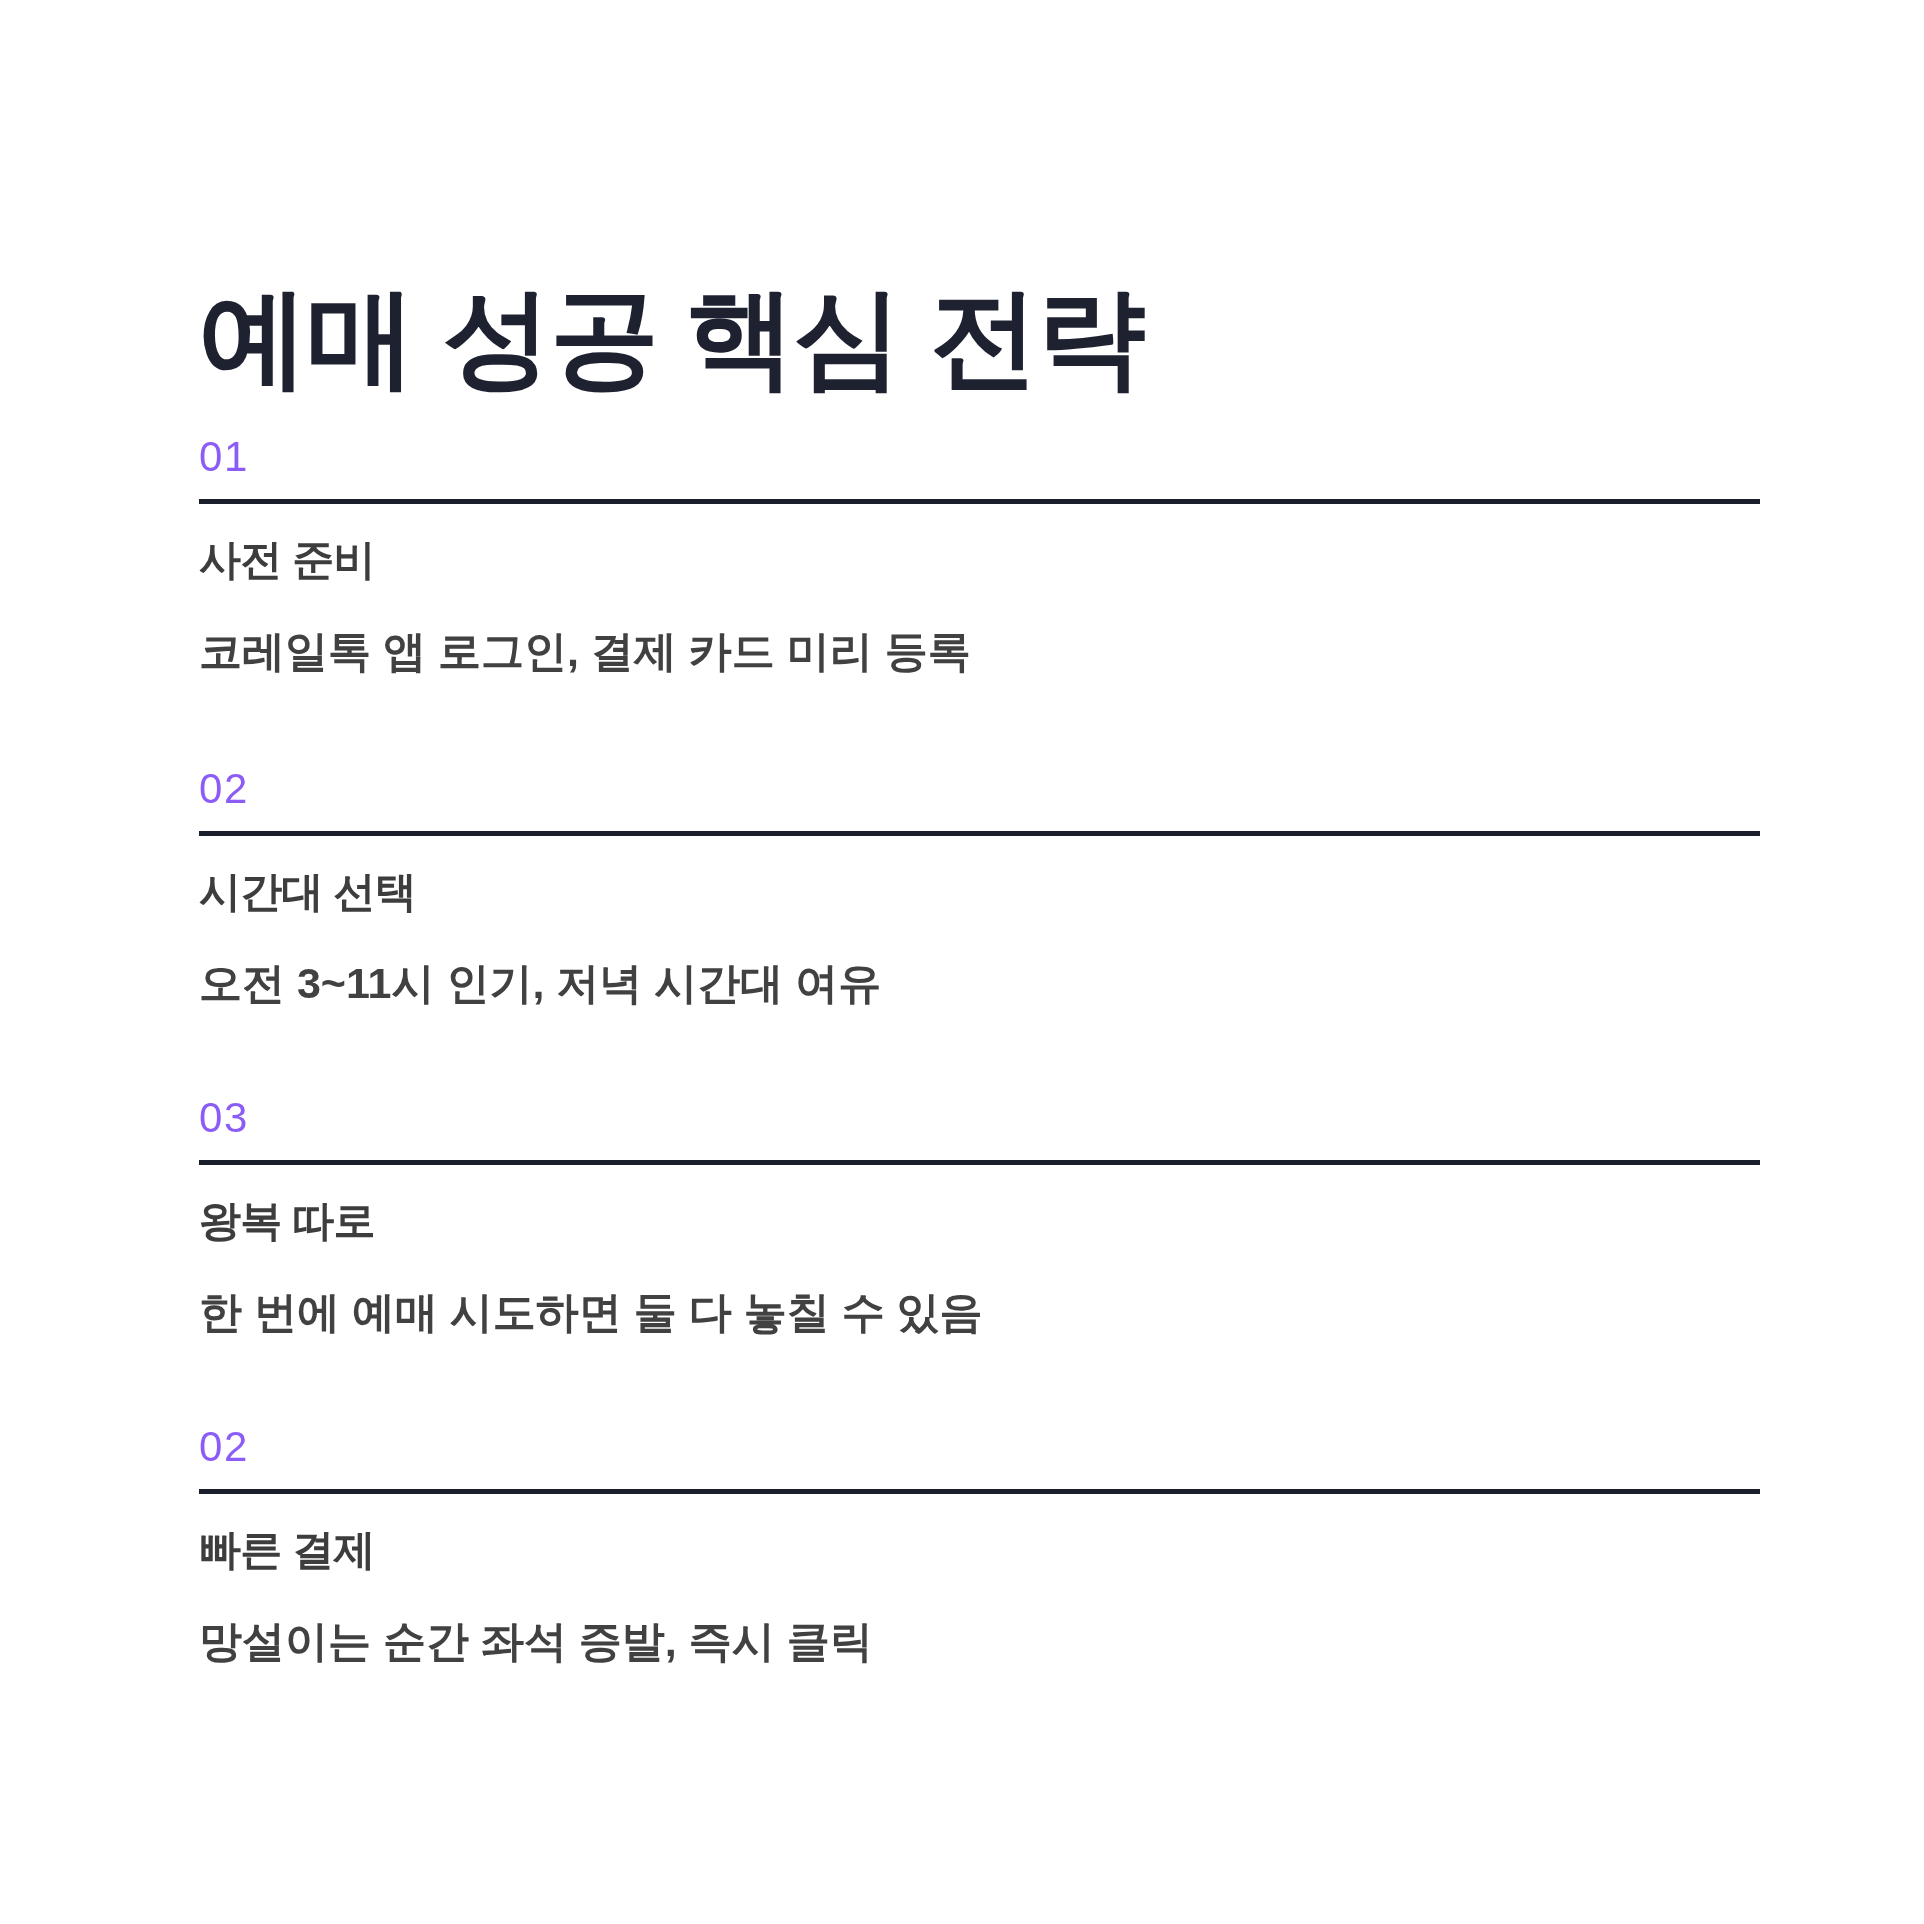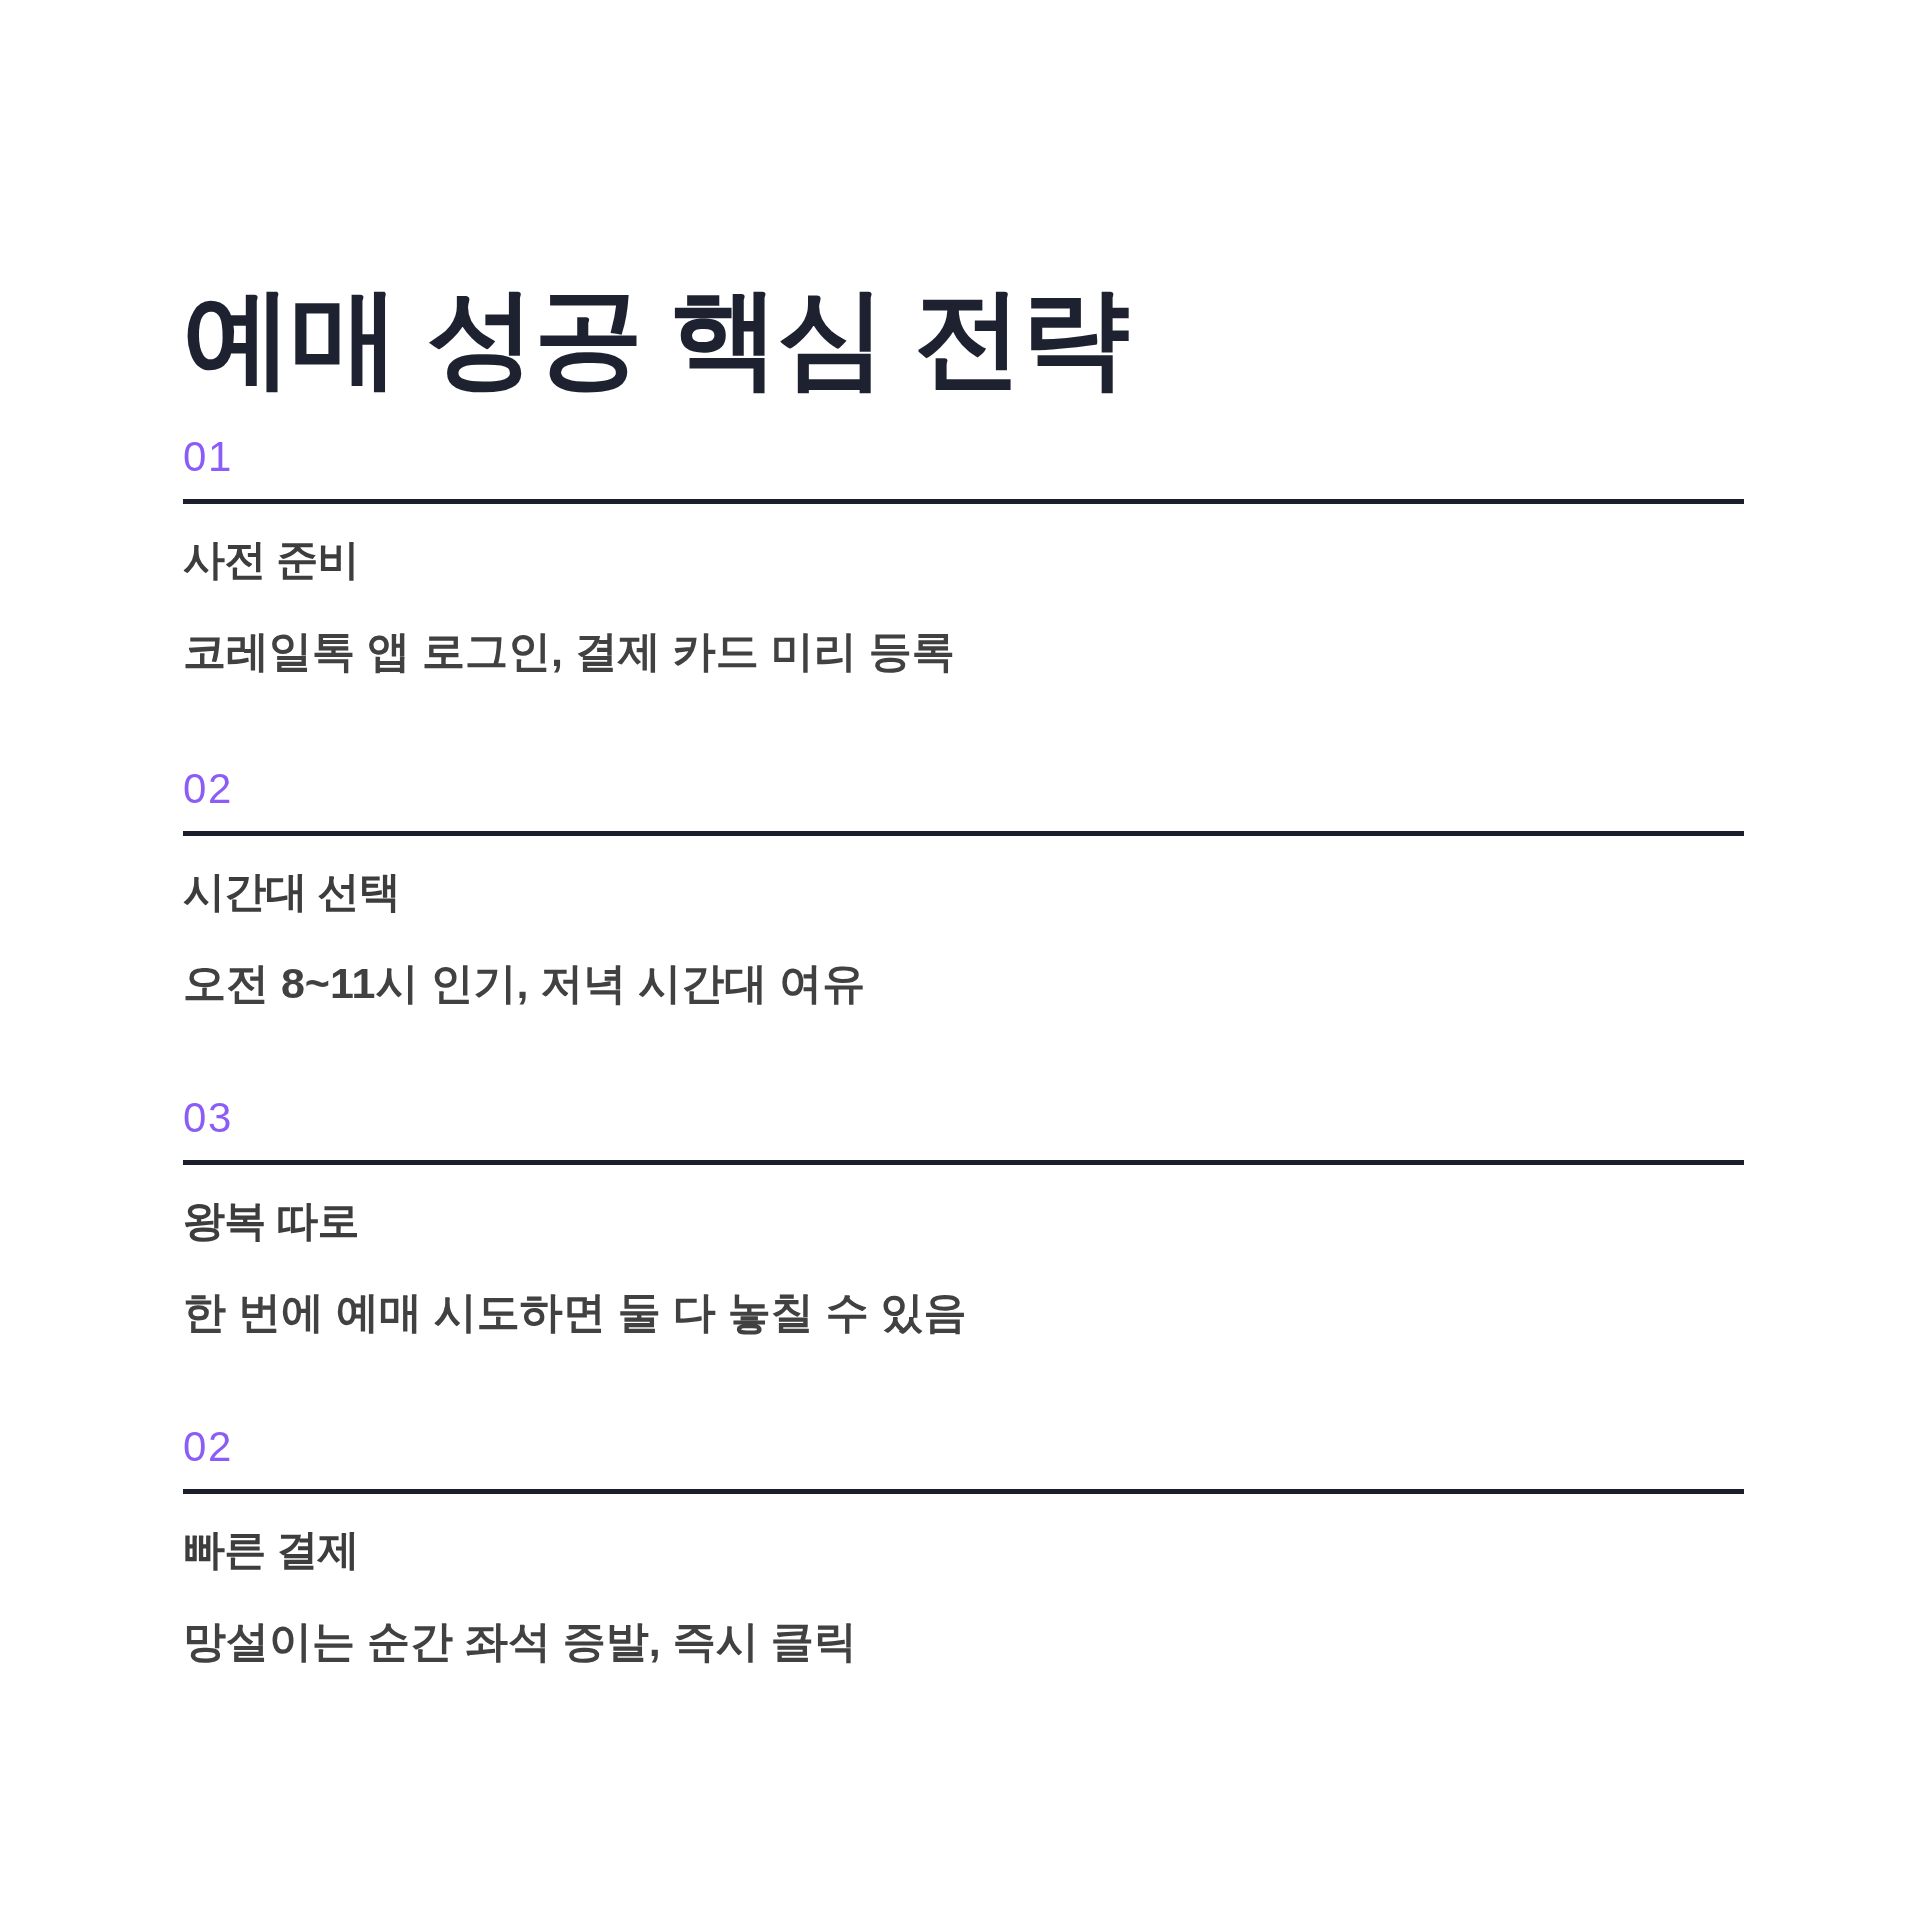--- a/index.html
+++ b/index.html
@@ -11,20 +11,21 @@
     width: 1925px;
     height: 1925px;
     position: relative;
     overflow: hidden;
     font-family: "Liberation Sans", sans-serif;
   }
   .slide {
     position: absolute;
     inset: 0;
     background: #ffffff;
+    margin-left: 16px;
   }
   .slide-title {
     position: absolute;
     left: 183px;
     top: 205px;
     width: 1561px;
     font-size: 109px;
     line-height: 1.1;
     font-weight: 800;
     letter-spacing: -1.6px;
@@ -82,21 +83,21 @@
     <div class="section-number">01</div>
     <div class="section-divider"></div>
     <div class="section-heading">사전 준비</div>
     <div class="section-description">코레일톡 앱 로그인, 결제 카드 미리 등록</div>
   </section>
 
   <section class="section s2">
     <div class="section-number">02</div>
     <div class="section-divider"></div>
     <div class="section-heading">시간대 선택</div>
-    <div class="section-description">오전 8~11시 인기, 저녁 시간대 여유</div>
+    <div class="section-description">오전 3~11시 인기, 저녁 시간대 여유</div>
   </section>
 
   <section class="section s3">
     <div class="section-number">03</div>
     <div class="section-divider"></div>
     <div class="section-heading">왕복 따로</div>
     <div class="section-description">한 번에 예매 시도하면 둘 다 놓칠 수 있음</div>
   </section>
 
   <section class="section s4">

